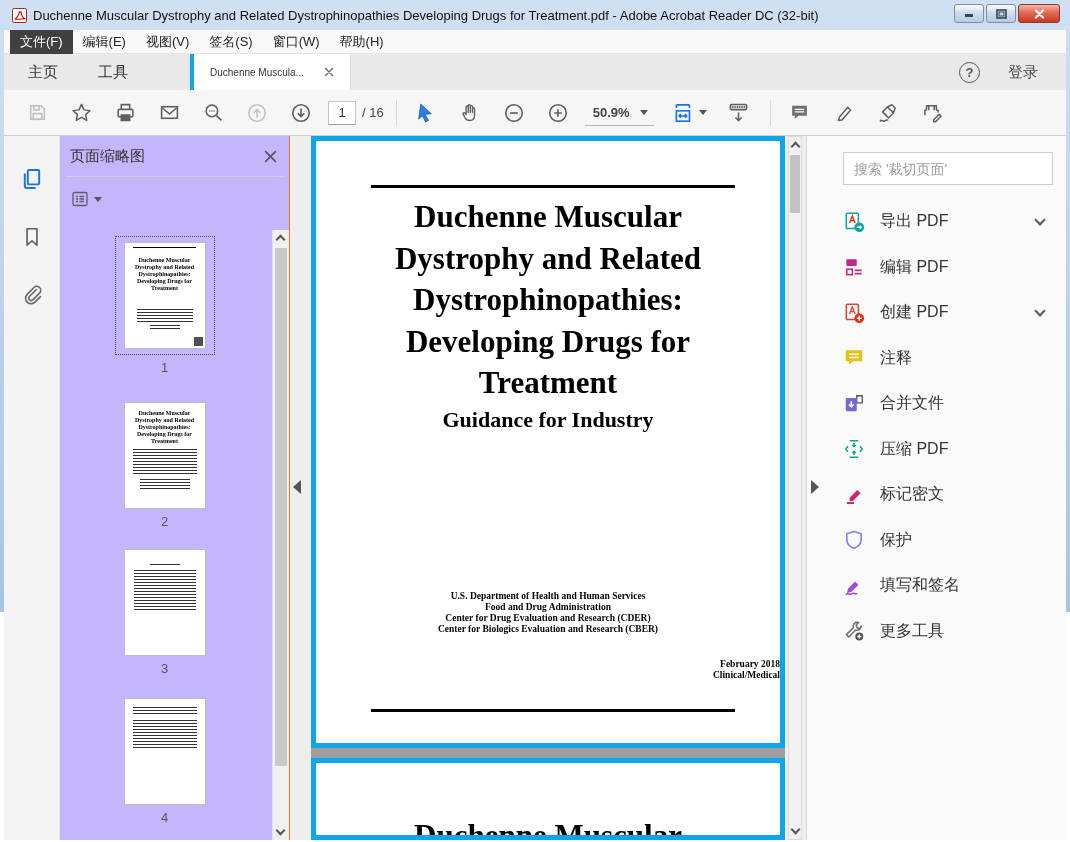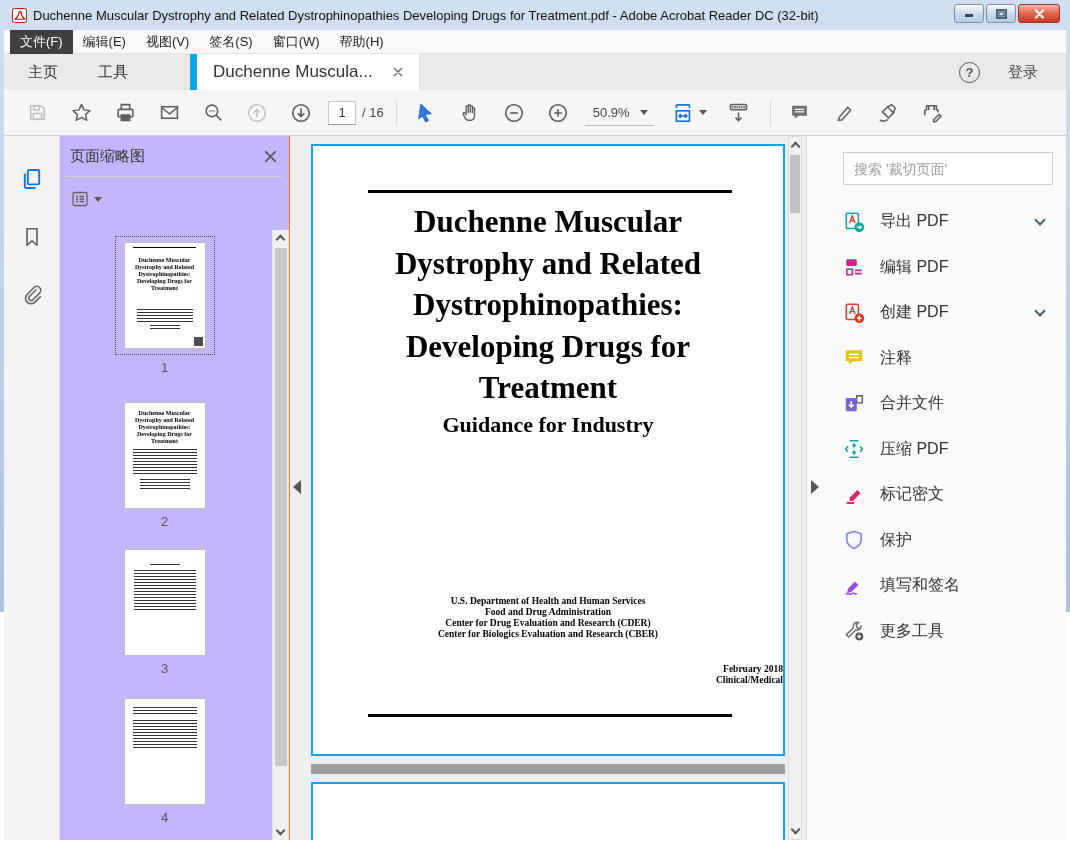--- a/index.html
+++ b/index.html
@@ -17,34 +17,34 @@
   
   .menubar { height:24px; background:#f9f9f9; display:flex; align-items:center; padding-left:6px;
     font-size:13px; color:#222; border-bottom:1px solid #e4e4e4; }
   .menu-item { padding:3px 10px; cursor:default; }
   .menu-item.active { background:#404040; color:#fff; }
   
   .tabbar { height:36px; background:#e9e9e9; display:flex; align-items:stretch; font-size:15px; color:#333; }
   .tab-plain { display:flex; align-items:center; padding:0 20px; cursor:pointer; }
   .tab-plain:first-child { margin-left:4px; }
   .doc-tab { display:flex; align-items:center; gap:20px; background:#fff; padding:0 16px; margin-left:42px;
-    font-size:17px; color:#333; border-left:7px solid #0ea5e9; border-right:1px solid #dcdcdc; cursor:pointer; }
+    font-size:10px; color:#333; border-left:4px solid #0ea5e9; border-right:1px solid #dcdcdc; cursor:pointer; }
   .tab-right { margin-left:auto; display:flex; align-items:center; gap:28px; padding-right:28px; }
   .help-circle { width:21px; height:21px; border:1.6px solid #555; border-radius:50%; color:#555;
     font-size:13px; font-weight:bold; display:flex; align-items:center; justify-content:center; }
   .login { font-size:15px; color:#444; }
   
   .toolbar { height:46px; background:#f6f6f6; border-bottom:1px solid #cfcfcf; display:flex; align-items:center; padding-left:16px; }
   .tb { width:34px; height:34px; margin-right:10px; display:flex; align-items:center; justify-content:center; border-radius:3px; cursor:pointer; }
   .tb-sep { width:1px; height:26px; background:#d8d8d8; margin:0 12px 0 4px; }
   .page-box { width:28px; height:24px; border:1px solid #c6c6c6; border-bottom-color:#999; background:#fff;
     font-size:13px; color:#333; text-align:center; margin-right:6px; }
   .page-total { font-size:13px; color:#444; margin-right:8px; white-space:nowrap; }
   .zoom-box { display:flex; align-items:center; gap:10px; border-bottom:1px solid #b5b5b5; height:26px;
-    padding:0 6px 0 8px; margin-right:14px; cursor:pointer; }
+    padding:0 6px 0 8px; margin-right:14px; cursor:pointer;font-weight:bold; }
   .zoom-val { font-size:13px; color:#444; }
   .caret { width:0; height:0; border-left:4px solid transparent; border-right:4px solid transparent; border-top:5px solid #555; }
   
   .main { position:relative; display:flex; height:704px; background:#eee; }
   
   .nav-strip { width:56px; background:#f4f4f4; border-right:1px solid #e0e0e0; display:flex; flex-direction:column;
     align-items:center; padding-top:26px; gap:24px; }
   .nav-btn { width:34px; height:34px; display:flex; align-items:center; justify-content:center; cursor:pointer; border-radius:3px; }
   
   .thumb-panel { width:230px; background:#c4b5fd; border-right:1px solid #f97316; position:relative; }
@@ -62,21 +62,21 @@
   .mini-rule { height:1px; background:#000; width:78%; margin:4px auto 2px; }
   .mini-lines { background:repeating-linear-gradient(to bottom,#333 0 1px,transparent 1px 3px); margin:0 auto; }
   .view-square { position:absolute; right:2px; bottom:2px; width:9px; height:9px; background:#4f4f4f; }
   .tp-scroll { position:absolute; top:94px; bottom:0; right:0; width:17px; background:#f0f0f0; border-left:1px solid #e2e2e2; }
   .tp-thumb { position:absolute; top:18px; left:2px; right:2px; height:518px; background:#c9c9c9; }
   .chev-up, .chev-down { position:absolute; left:4px; width:7px; height:7px; border-right:2px solid #555; border-bottom:2px solid #555; }
   .chev-up { top:6px; transform:rotate(-135deg); }
   .chev-down { bottom:6px; transform:rotate(45deg); }
   
   .doc-area { flex:1; position:relative; background:#eee; overflow:hidden; }
-  .page { width:474px; margin:8px auto; background:#fff; border:2px solid #0ea5e9; position:relative; }
+  .page { width:474px; margin:0 auto; background:#fff; border:5px solid #0ea5e9; position:relative; }
   .page1 { height:612px; }
   .page-sep { width:474px; height:10px; margin:0 auto; background:#9e9e9e; }
   .page2 { height:82px; overflow:hidden; }
   .serif { font-family:"Liberation Serif", serif; font-weight:bold; color:#000; }
   .rule { position:absolute; left:55px; width:364px; height:3px; background:#000; }
   .doc-title { position:absolute; top:55px; left:0; right:0; text-align:center; font-size:31px; line-height:41.5px; }
   .doc-subtitle { position:absolute; top:266px; left:0; right:0; text-align:center; font-size:22px; }
   .org-block { position:absolute; top:450px; left:0; right:0; text-align:center; font-size:9.5px; line-height:11px; }
   .date-block { position:absolute; top:518px; left:0; right:0; text-align:right; font-size:9.5px; line-height:11px; }
   .p2-title { margin-top:55px; text-align:center; font-size:31px; }

